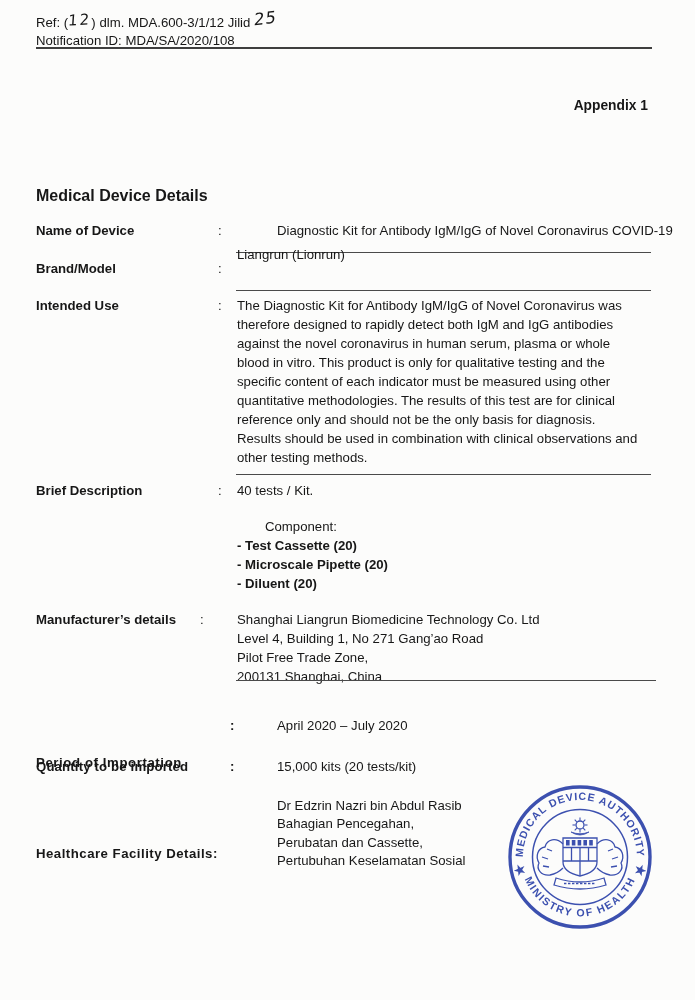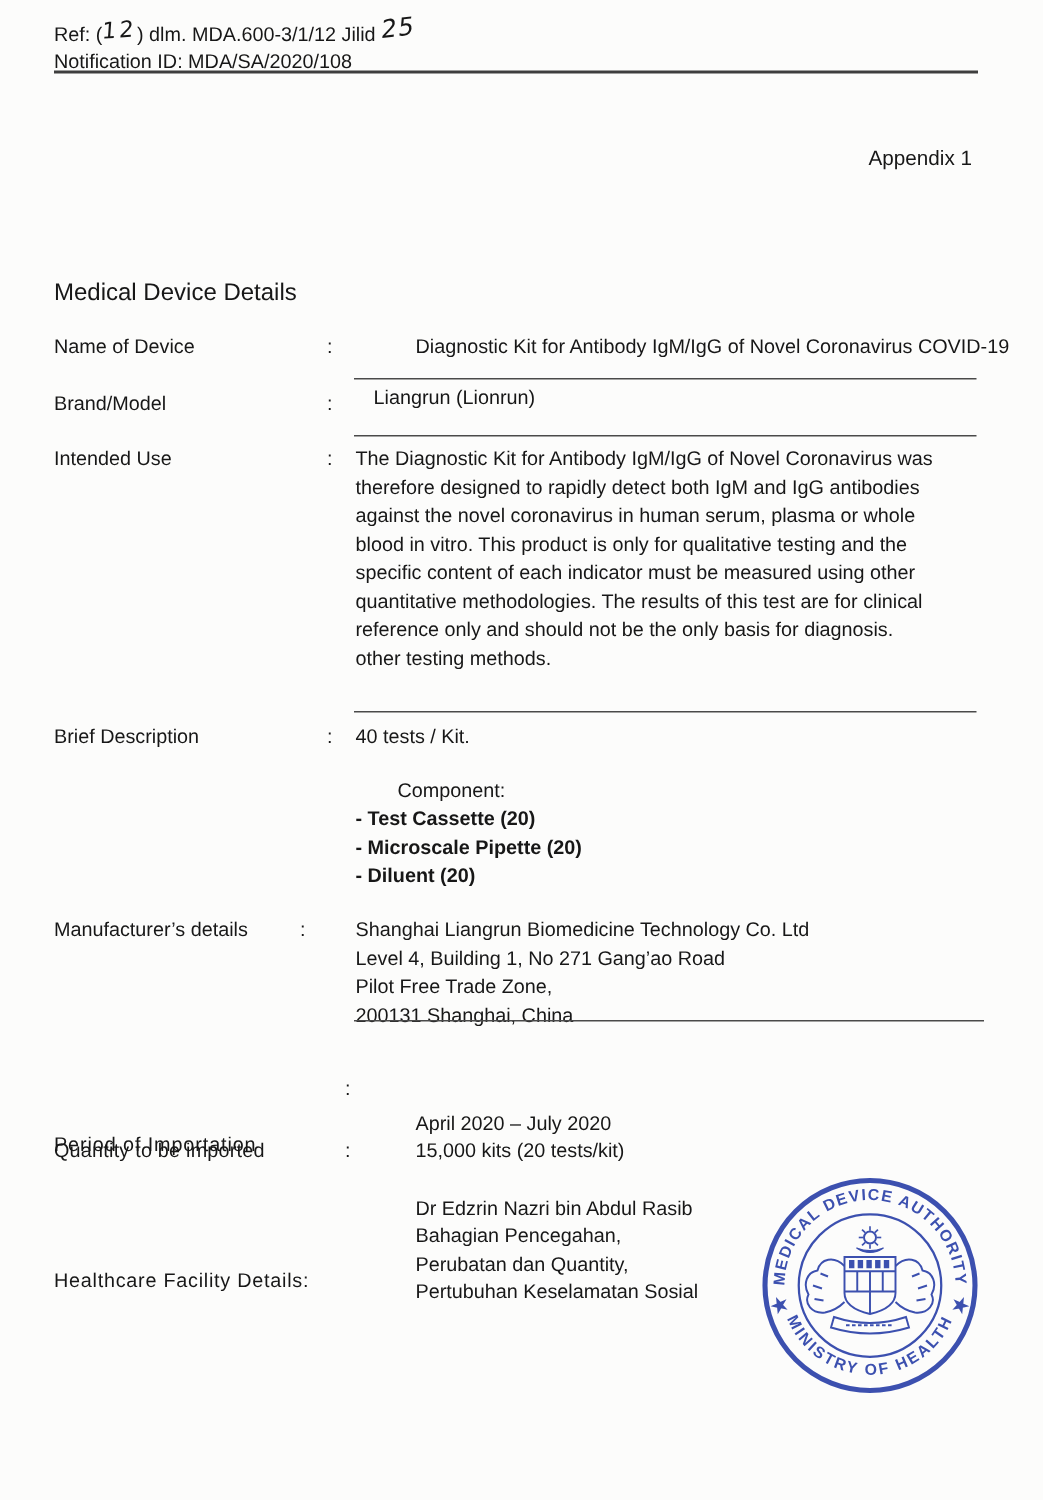--- a/index.html
+++ b/index.html
@@ -2,21 +2,21 @@
 <html><head>
 <meta charset="utf-8">
 <style>
   html,body{margin:0;padding:0;background:#ffffff;}
   .page{
     position:relative;width:695px;height:1000px;margin:0;
     background:#fcfcfb;overflow:hidden;
     font-family:"Liberation Sans",sans-serif;color:#171717;
   }
   .t{position:absolute;white-space:nowrap;font-size:13.2px;line-height:19px;}
-  .b{font-weight:normal;text-align:center;}
+  .b{font-weight:bold;text-align:center;}
   .rule{position:absolute;height:0;border-top:2px solid #3e3e3e;}
   .vrule{position:absolute;height:0;border-top:1.6px solid #4a4a4a;}
   .lines div{height:19px;white-space:nowrap;}
   .lines-sm div{height:18.3px;white-space:nowrap;}
   .hand{
     font-family:"DejaVu Sans",sans-serif;display:inline-block;
     transform:rotate(-4deg) skewX(-8deg);font-size:15px;letter-spacing:2px;
     position:relative;top:-2px;font-weight:500;
   }
   .hand2{
@@ -45,33 +45,34 @@
 
   <div class="t b" style="left:36px;top:186px;font-size:16px;">Medical Device Details</div>
 
   <div class="t b" style="left:36px;top:221px;">Name of Device</div>
   <div class="t" style="left:218px;top:221px;">:</div>
   <div class="t" style="left:237px;top:221px;margin-left:40px;">Diagnostic Kit for Antibody IgM/IgG of Novel Coronavirus COVID-19</div>
   <div class="vrule" style="left:236px;top:252px;width:415px;"></div>
 
   <div class="t b" style="left:36px;top:259px;">Brand/Model</div>
   <div class="t" style="left:218px;top:259px;">:</div>
-  <div class="t" style="left:237px;top:255px;margin-left:12px;">Liangrun (Lionrun)</div>
+  <div class="t" style="left:237px;top:245px;">Liangrun (Lionrun)</div>
   <div class="vrule" style="left:236px;top:290px;width:415px;"></div>
 
   <div class="t b" style="left:36px;top:296px;">Intended Use</div>
   <div class="t" style="left:218px;top:296px;">:</div>
   <div class="t lines" style="left:237px;top:296px;">
     <div>The Diagnostic Kit for Antibody IgM/IgG of Novel Coronavirus was</div>
     <div>therefore designed to rapidly detect both IgM and IgG antibodies</div>
     <div>against the novel coronavirus in human serum, plasma or whole</div>
     <div>blood in vitro. This product is only for qualitative testing and the</div>
     <div>specific content of each indicator must be measured using other</div>
     <div>quantitative methodologies. The results of this test are for clinical</div>
     <div>reference only and should not be the only basis for diagnosis.</div>
+    <div>Results should be used in combination with clinical observations and</div>
     <div>other testing methods.</div>
   </div>
   <div class="vrule" style="left:236px;top:474px;width:415px;"></div>
 
   <div class="t b" style="left:36px;top:481px;">Brief Description</div>
   <div class="t" style="left:218px;top:481px;">:</div>
   <div class="t" style="left:237px;top:481px;">40 tests / Kit.</div>
   <div class="t" style="left:253px;top:517px;margin-left:12px;">Component:</div>
   <div class="t lines" style="left:237px;top:536px;font-weight:bold;">
     <div>- Test Cassette (20)</div>
@@ -84,31 +85,31 @@
   <div class="t lines" style="left:237px;top:610px;">
     <div>Shanghai Liangrun Biomedicine Technology Co. Ltd</div>
     <div>Level 4, Building 1, No 271 Gang’ao Road</div>
     <div>Pilot Free Trade Zone,</div>
     <div>200131 Shanghai, China</div>
   </div>
   <div class="vrule" style="left:236px;top:680px;width:420px;"></div>
 
   <div class="t b ls1" style="left:36px;top:716px;margin-top:37px;">Period of Importation</div>
   <div class="t b" style="left:230px;top:716px;">:</div>
-  <div class="t" style="left:277px;top:739px;">April 2020 – July 2020</div>
+  <div class="t" style="left:277px;top:716px;">April 2020 – July 2020</div>
 
   <div class="t b ls2" style="left:36px;top:757px;">Quantity to be imported</div>
   <div class="t b" style="left:230px;top:757px;">:</div>
   <div class="t" style="left:277px;top:757px;">15,000 kits (20 tests/kit)</div>
 
   <div class="t b ls3" style="left:36px;top:796px;">Healthcare Facility Details:</div>
   <div class="t lines-sm" style="left:277px;top:796px;">
     <div>Dr Edzrin Nazri bin Abdul Rasib</div>
     <div>Bahagian Pencegahan,</div>
-    <div>Perubatan dan Quantity,</div>
+    <div>Perubatan dan Cassette,</div>
     <div>Pertubuhan Keselamatan Sosial</div>
   </div>
 
   <svg class="stamp" viewBox="-74 -74 148 148">
     <defs>
       <path id="arc-top" d="M -57 0 A 57 57 0 1 1 57 0"></path>
       <path id="arc-bottom" d="M -59.5 0 A 59.5 59.5 0 1 0 59.5 0"></path>
     </defs>
     <circle cx="0" cy="0" r="70" fill="none" stroke="#2e44aa" stroke-width="3.4"></circle>
     <circle cx="0" cy="0" r="47.5" fill="none" stroke="#2e44aa" stroke-width="1.5"></circle>

